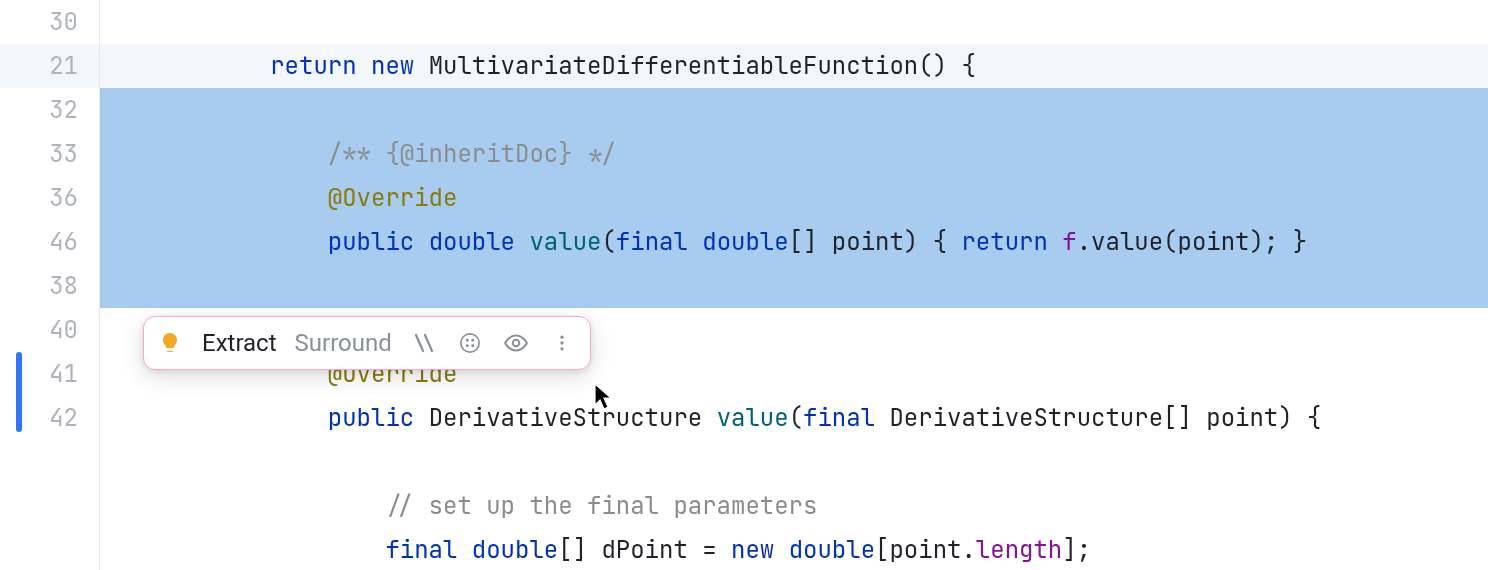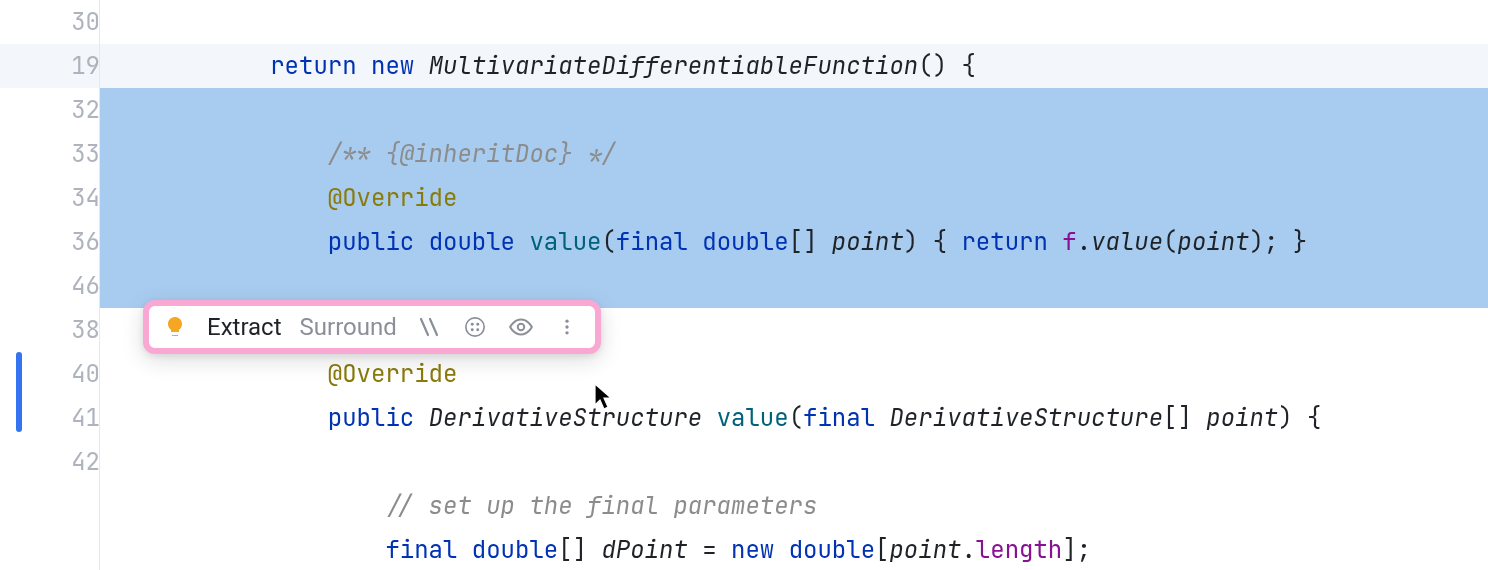--- a/index.html
+++ b/index.html
@@ -30,20 +30,21 @@
     position: absolute;
     top: 0;
     right: 0;
     width: 1px;
     height: 100%;
     background: #e8e8e8;
   }
   .line-number {
     height: 44px;
     line-height: 44px;
+    padding-right: 22px;
     font-variant-numeric: tabular-nums;
   }
   .code-area {
     flex: 1;
     position: relative;
   }
   .line {
     height: 44px;
     line-height: 44px;
     white-space: pre;
@@ -55,44 +56,44 @@
   .gutter .line-number.current {
     background: #f3f6fb;
   }
   .line.selected {
     background: #a8ccf0;
   }
 
   
   .kw   { color: #0033b3; }
   .type { color: #0033b3; }
-  .name { color: #1f2328; font-style: italic; }
+  .name { color: #1f2328; }
   .func { color: #00627a; }
   .field{ color: #871094; }
-  .comm { color: #8c8c8c; font-style: italic; }
+  .comm { color: #8c8c8c; }
   .anno { color: #8a7a0a; }
   .punct{ color: #1f2328; }
 
   
   .change-marker {
     position: absolute;
     left: 16px;
     width: 6px;
     background: #3574f0;
     border-radius: 3px;
   }
   .change-marker.m1 { top: 352px; height: 80px; }
 
   
   .float-toolbar {
     position: absolute;
-    top: 300px;
+    top: 316px;
     left: 143px;
     background: #ffffff;
-    border: 6px solid #f9a8d4;
+    border: 1px solid #f9a8d4;
     border-radius: 12px;
     box-shadow: 0 6px 22px rgba(0,0,0,.14), 0 2px 6px rgba(0,0,0,.08);
     height: 54px;
     display: flex;
     align-items: center;
     padding: 0 14px 0 12px;
     gap: 18px;
     font-family: -apple-system, BlinkMacSystemFont, "Segoe UI", Roboto, sans-serif;
     font-size: 24px;
     z-index: 10;
@@ -128,24 +129,23 @@
 </style>
 </head>
 <body>
 
 <div class="editor">
 
   <div class="gutter">
     <div class="gutter-border"></div>
     <div class="change-marker m1"></div>
     <div class="line-number">30</div>
-    <div class="line-number current">19</div>
+    <div class="line-number current">21</div>
     <div class="line-number">32</div>
     <div class="line-number">33</div>
-    <div class="line-number">34</div>
     <div class="line-number">36</div>
     <div class="line-number">46</div>
     <div class="line-number">38</div>
     <div class="line-number">40</div>
     <div class="line-number">41</div>
     <div class="line-number">42</div>
   </div>
 
   <div class="code-area">
     <div class="line"></div>

